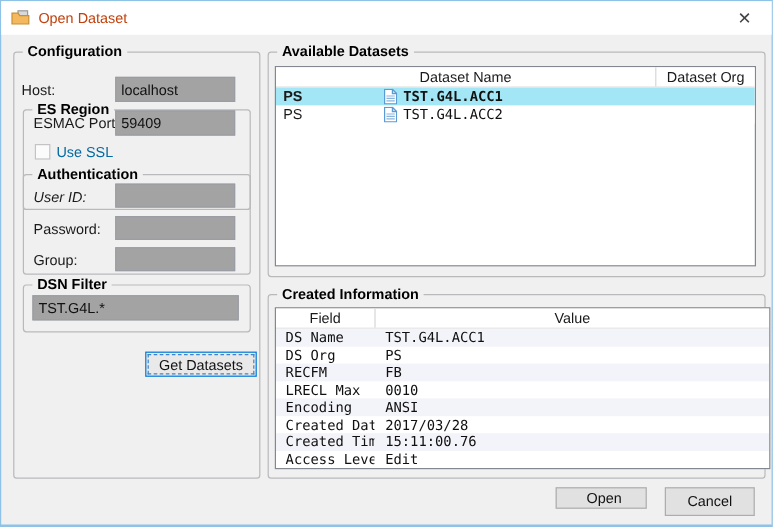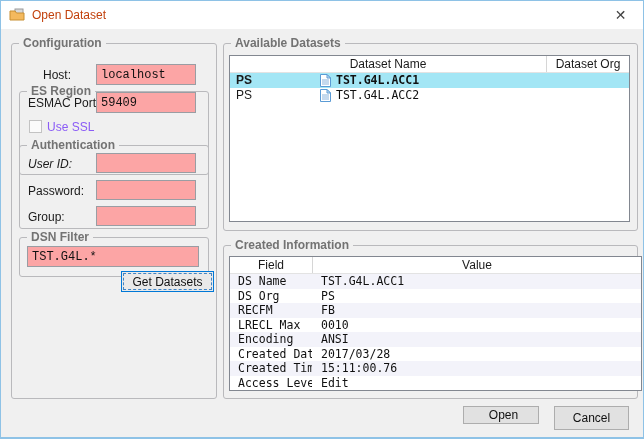--- a/index.html
+++ b/index.html
@@ -5,27 +5,27 @@
   html,body{margin:0;padding:0;}
   body{width:644px;height:439px;overflow:hidden;font-family:"Liberation Sans","DejaVu Sans",sans-serif;font-size:12px;color:#1a1a1a;}
   .window{position:absolute;left:0;top:0;width:642px;height:436px;background:#f0f0f0;border:1px solid #8ec2e6;border-bottom-width:3px;}
   .titlebar{position:absolute;left:0;top:0;right:0;height:28px;background:#ffffff;}
   .app-icon{position:absolute;left:8px;top:6px;width:16px;height:16px;}
   .win-title{position:absolute;left:31px;top:7px;font-size:12px;color:#c2410c;white-space:nowrap;}
   .close-btn{position:absolute;right:0;top:0;width:45px;height:28px;line-height:28px;text-align:center;font-size:14px;color:#444;cursor:default;}
 
   
   .group{position:absolute;border:1px solid #b9b9bc;border-radius:3px;}
-  .glabel{position:absolute;top:-8px;left:7px;background:#f0f0f0;padding:0 4px;font-weight:bold;color:#737373;white-space:nowrap;}
+  .glabel{position:absolute;top:-8px;left:7px;background:#f0f0f0;padding:0 4px;font-weight:bold;color:#000000;white-space:nowrap;}
 
   .flabel{position:absolute;color:#1a1a1a;white-space:nowrap;}
-  .tbox{position:absolute;border:1px solid #9a9da3;background:#fca5a5;font-family:Liberation Mono, monospace;font-size:12px;color:#111;padding:0 4px;box-sizing:border-box;outline:none;}
+  .tbox{position:absolute;border:1px solid #9a9da3;background:#a3a3a3;font-family:Liberation Sans, sans-serif;font-size:12px;color:#111;padding:0 4px;box-sizing:border-box;outline:none;}
 
   .chk{position:absolute;width:13px;height:13px;border:1px solid #c3c3c3;background:#fbfbfb;box-sizing:border-box;}
-  .chk-label{position:absolute;color:#8b5cf6;white-space:nowrap;}
+  .chk-label{position:absolute;color:#0369a1;white-space:nowrap;}
 
   .btn{position:absolute;background:#e1e1e1;border:1px solid #adadad;font-family:"Liberation Sans","DejaVu Sans",sans-serif;font-size:12px;color:#111;text-align:center;box-sizing:border-box;cursor:default;}
   .btn-default{background:#e9e9e9;border:1px solid #0078d7;outline:1px dashed #3f84c4;outline-offset:-3px;}
 
   
   .listview{position:absolute;background:#fff;border:1px solid #828790;box-sizing:border-box;overflow:hidden;}
   .lvheader{display:flex;height:16px;line-height:16px;background:#fff;border-bottom:1px solid #e3e3e3;}
   .lvheader .hc{text-align:center;color:#1a1a1a;overflow:hidden;white-space:nowrap;}
   .lvheader .hc + .hc{border-left:1px solid #d6d6d6;}
   .lvrow{display:flex;height:15px;line-height:15px;background:#fff;}
@@ -57,21 +57,21 @@
     <span class="close-btn">✕</span>
   </div>
 
   <div class="group" style="left:10px;top:42px;width:204px;height:354px;">
     <span class="glabel">Configuration</span>
   </div>
 
   <div class="group" style="left:18px;top:72px;width:188px;height:82px;margin-top:18px;">
     <span class="glabel">ES Region</span>
   </div>
-  <span class="flabel" style="left:42px;top:67px;">Host:</span>
+  <span class="flabel" style="left:17px;top:67px;">Host:</span>
   <input class="tbox" style="left: 95px; top: 63px; width: 100px; height: 21px;" value="localhost">
   <span class="flabel" style="left:27px;top:95px;">ESMAC Port:</span>
   <input class="tbox" style="left: 95px; top: 91px; width: 100px; height: 21px;" value="59409">
   <span class="chk" style="left:28px;top:119px;"></span>
   <span class="chk-label" style="left:46px;top:119px;">Use SSL</span>
 
   <div class="group" style="left:18px;top:144px;width:188px;height:82px;">
     <span class="glabel">Authentication</span>
   </div>
   <span class="flabel" style="left:27px;top:156px;font-style:italic;">User ID:</span>
@@ -79,21 +79,21 @@
   <span class="flabel" style="left:27px;top:183px;">Password:</span>
   <input class="tbox" type="password" style="left: 95px; top: 179px; width: 100px; height: 20px;" value="">
   <span class="flabel" style="left:27px;top:209px;">Group:</span>
   <input class="tbox" style="left: 95px; top: 205px; width: 100px; height: 20px;" value="">
 
   <div class="group" style="left:18px;top:236px;width:188px;height:38px;">
     <span class="glabel">DSN Filter</span>
   </div>
   <input class="tbox" style="left: 26px; top: 245px; width: 172px; height: 21px;" value="TST.G4L.*">
 
-  <button class="btn btn-default" style="left:120px;top:270px;width:93px;height:21px;">Get Datasets</button>
+  <button class="btn btn-default" style="left:120px;top:292px;width:93px;height:21px;">Get Datasets</button>
 
   <div class="group" style="left:222px;top:42px;width:413px;height:186px;">
     <span class="glabel">Available Datasets</span>
   </div>
   <div class="listview" style="left:228px;top:54px;width:401px;height:167px;">
     <div class="lvheader">
       <div class="hc" style="flex:1;">Dataset Name</div>
       <div class="hc" style="width:82px;">Dataset Org</div>
     </div>
     <div id="av-rows">

